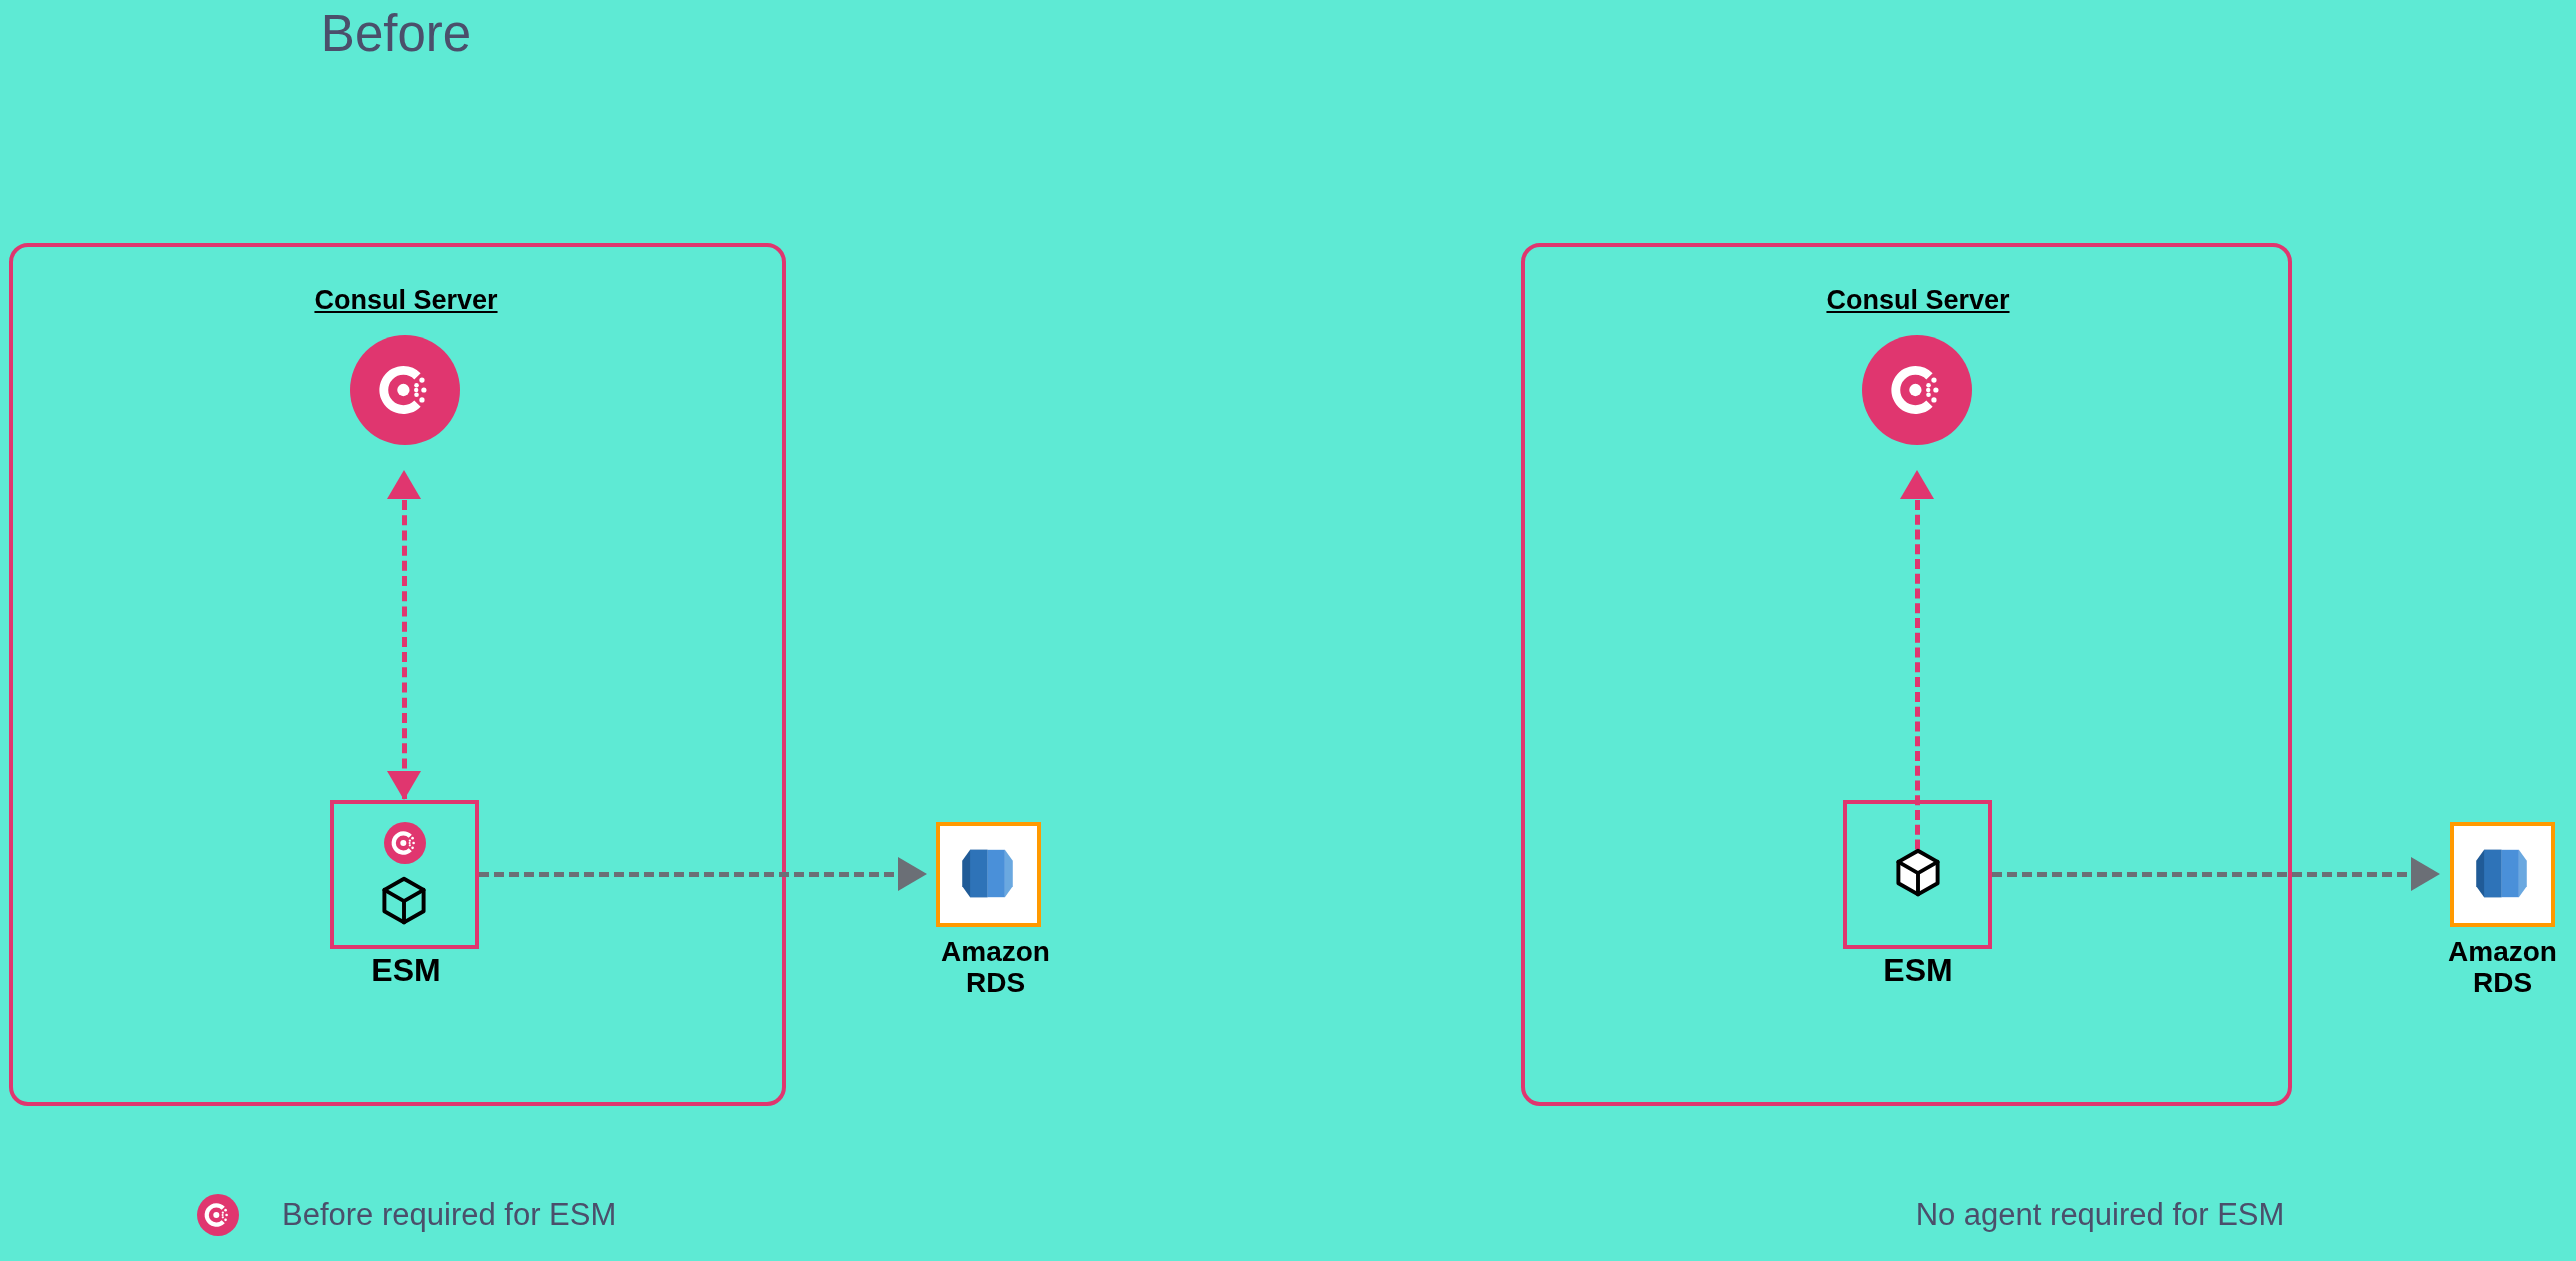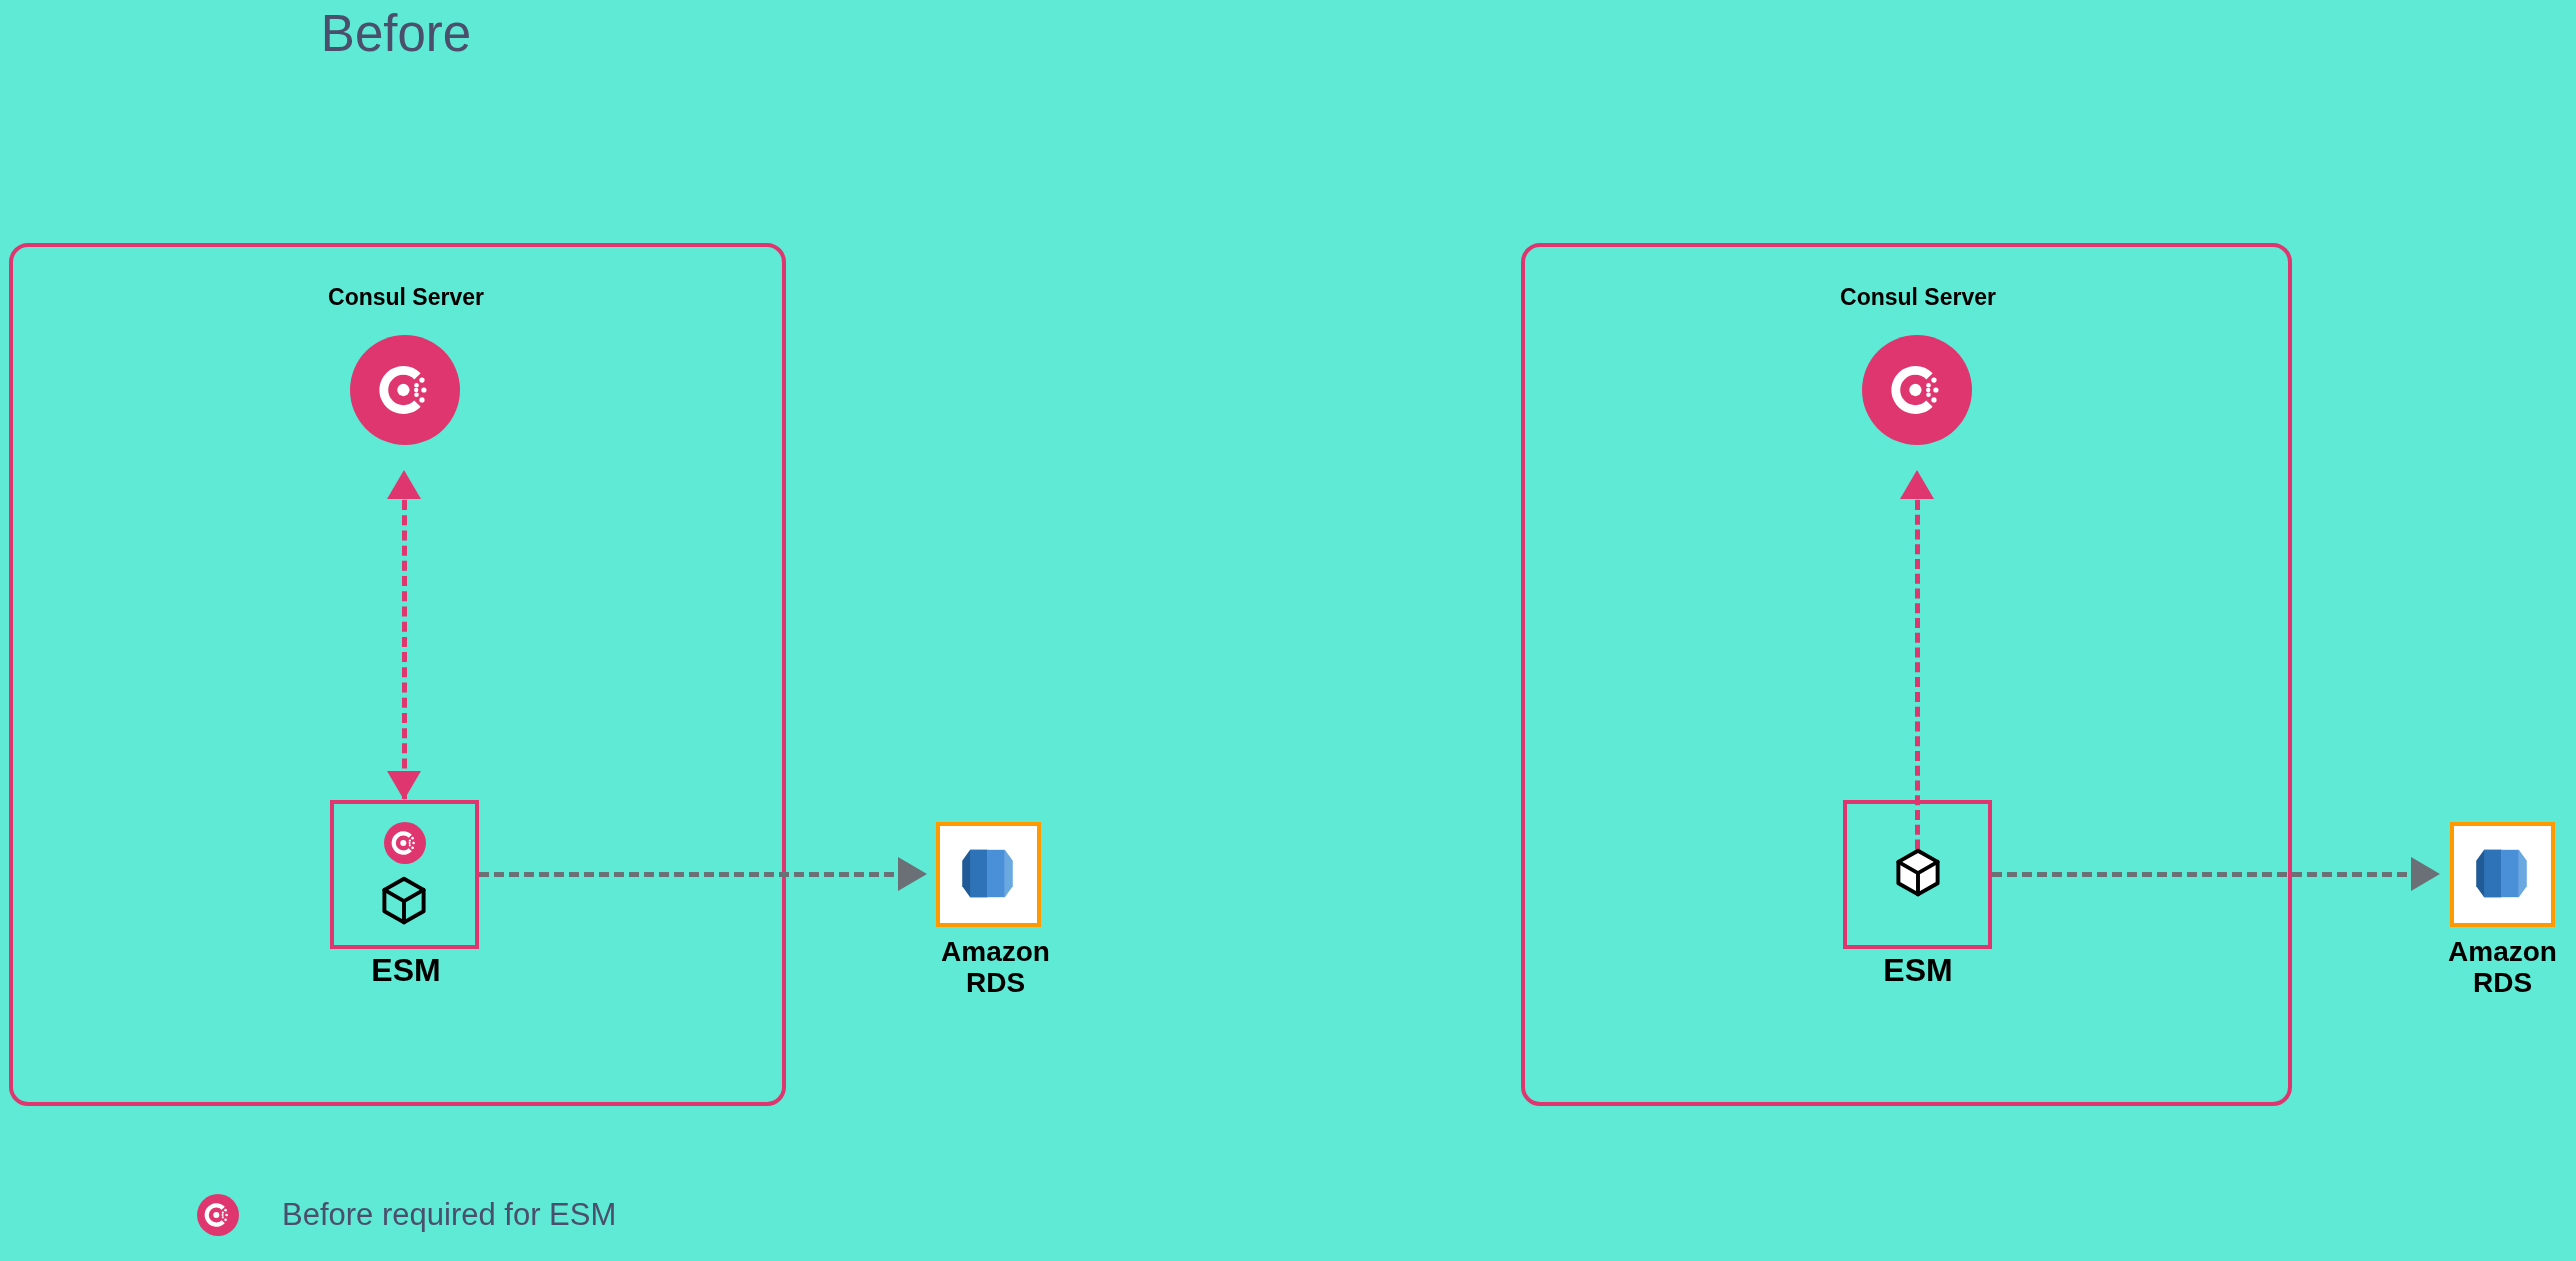--- a/index.html
+++ b/index.html
@@ -44,21 +44,21 @@
   
   .node-label {
     position: absolute;
     font-family: "Liberation Sans", sans-serif;
     font-weight: 700;
     color: #000000;
     white-space: nowrap;
     text-align: center;
     line-height: 1.12;
   }
-  .label-consul-server { font-size: 23px; width: 402px; }
+  .label-consul-server { font-size: 27px; width: 402px; text-decoration: underline; }
   .label-esm { font-size: 32px; width: 268px; }
   .label-rds { font-size: 28px; width: 215px; }
 
   #lbl-consul-before { left: 205px;  top: 285px; }
   #lbl-consul-after  { left: 1717px; top: 285px; }
   #lbl-esm-before    { left: 272px;  top: 953px; }
   #lbl-esm-after     { left: 1784px; top: 953px; }
   #lbl-rds-before    { left: 888px; top: 936px; }
   #lbl-rds-after     { left: 2395px; top: 936px; }
 
@@ -307,15 +307,16 @@
     <svg viewBox="0 0 100 100" xmlns="http://www.w3.org/2000/svg">
       <polygon fill="#205b97" points="18,34 28,20 50,20 50,80 28,80 18,66"></polygon>
       <polygon fill="#2e73b8" points="28,20 50,20 50,80 28,80"></polygon>
       <polygon fill="#4a90d9" points="50,20 72,20 72,80 50,80"></polygon>
       <polygon fill="#6aa8e0" points="72,20 82,34 82,66 72,80"></polygon>
     </svg>
   </div>
 
   <div class="node-label label-rds" id="lbl-rds-after"><span>Amazon</span><br><span>RDS</span></div>
 
+  <div class="legend-text" id="legend-text-after">No agent required for ESM</div>
 
 </div>
 
 
 </body></html>

